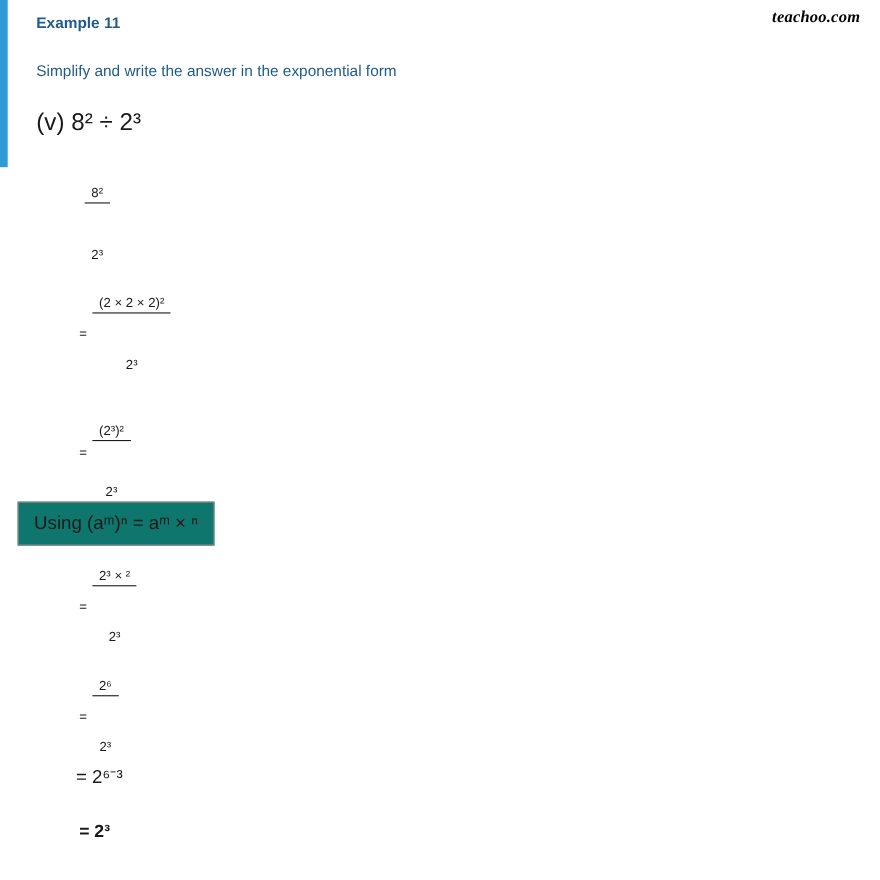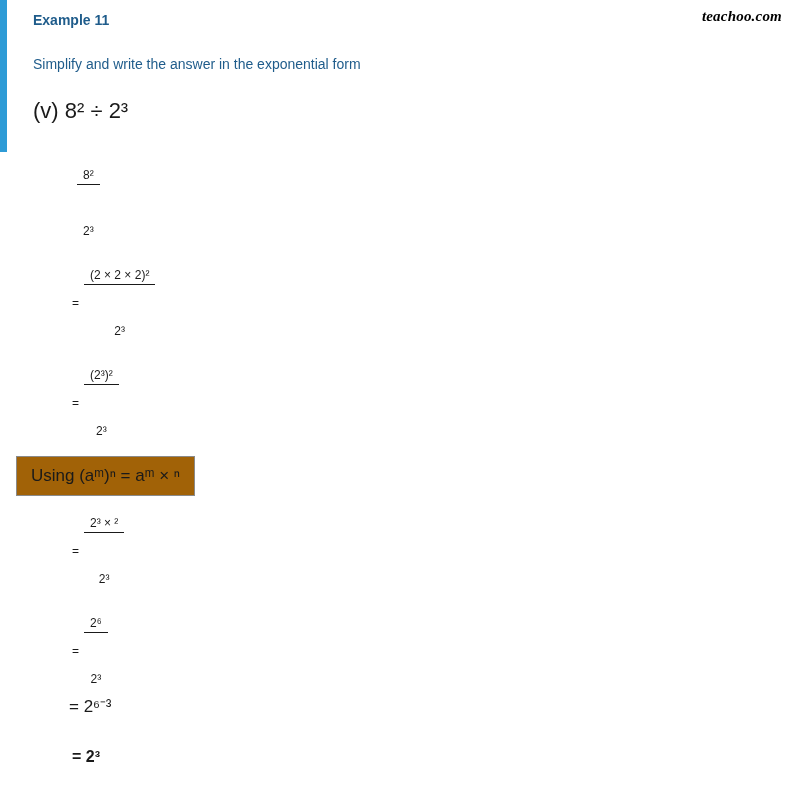--- a/index.html
+++ b/index.html
@@ -109,25 +109,26 @@
   }
   .rule-box {
     position: absolute;
     left: 16px;
     top: 456px;
     border: 1.4px solid #8a8a8a;
     padding: 9px 14px;
     font-size: 17px;
     color: #1a1a1a;
     white-space: nowrap;
-    background: #a16207;
+    background: #0f766e;
     text-align: right;
   }
   .paren-big {
     font-size: 1.0em;
+    margin-top: 16px;
   }
 </style>
 </head>
 <body>
 
 <div class="page">
 
   <div class="accent-bar"></div>
 
   <div class="watermark">teachoo.com</div>

